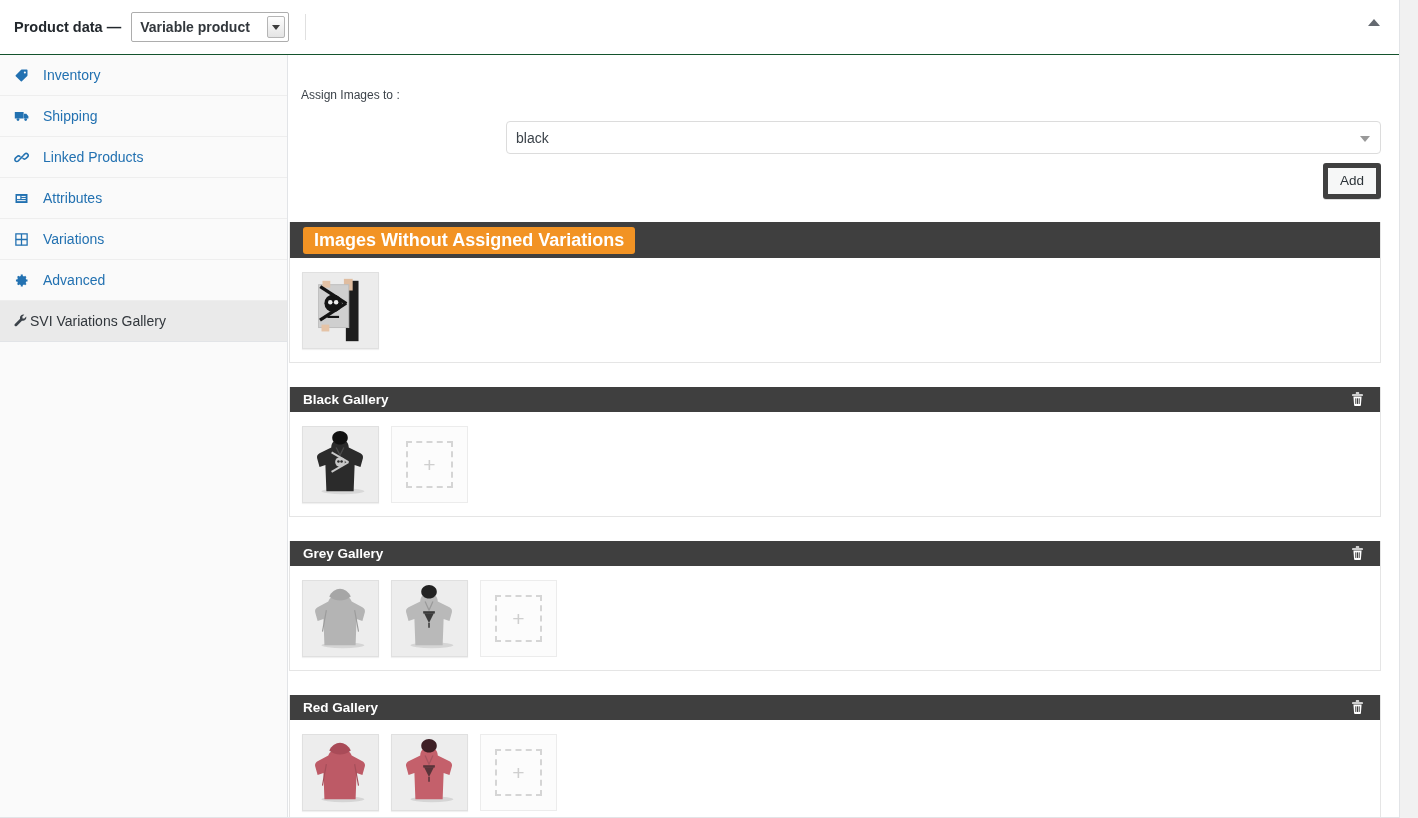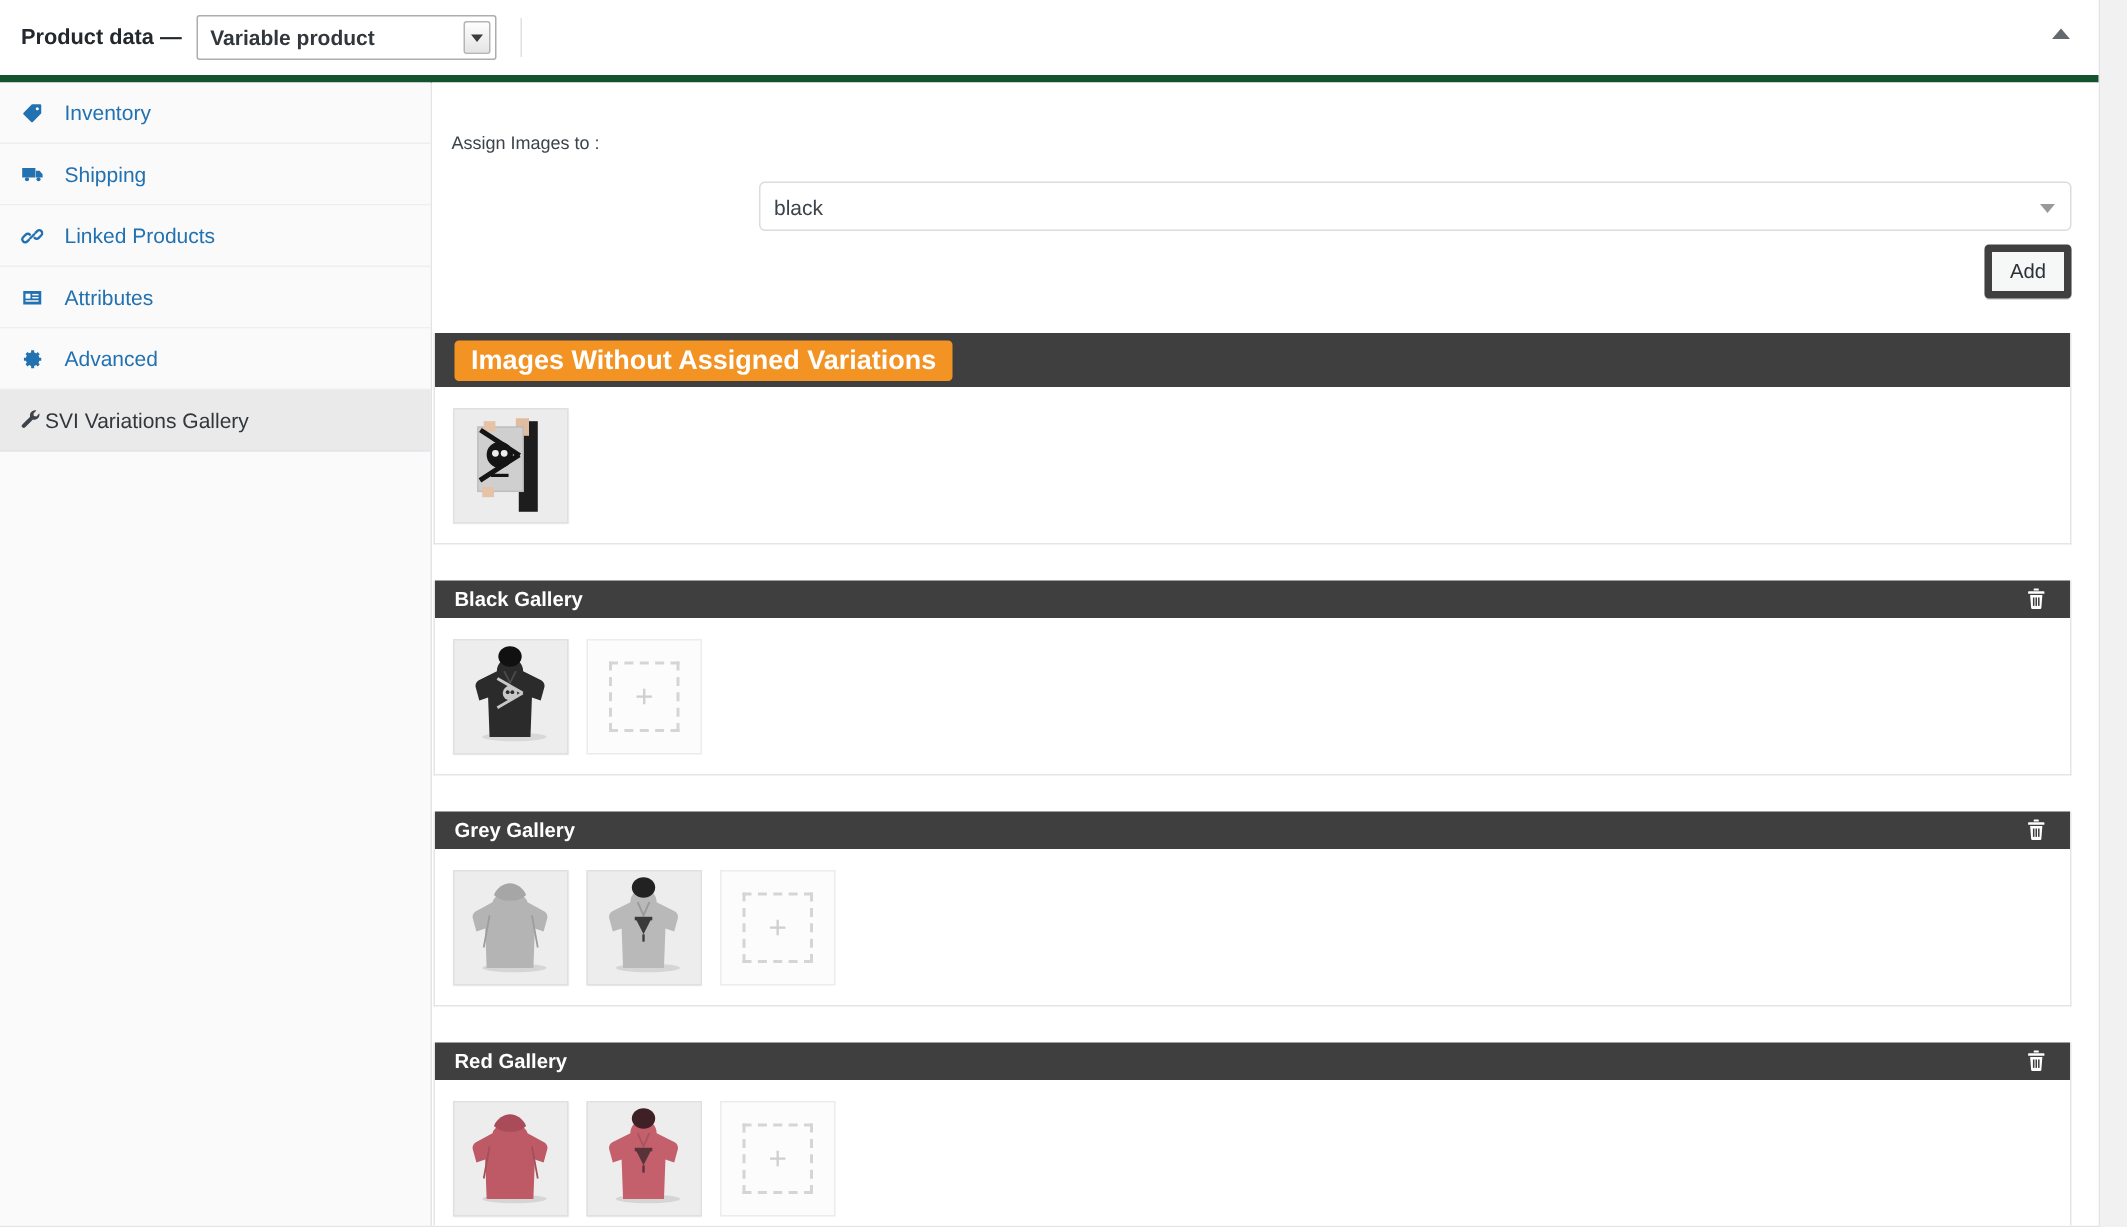--- a/index.html
+++ b/index.html
@@ -19,36 +19,36 @@
     background: #ffffff;
     border: 1px solid #e2e4e7;
     border-left: none;
     border-top: none;
   }
 
   
   .panel-header {
     position: relative;
     height: 55px;
-    border-bottom: 5px solid #14532d;
+    border-bottom: 1px solid #14532d;
     background: #fff;
     display: flex;
     align-items: center;
     padding: 0 12px 0 14px;
   }
   .panel-title {
     font-size: 14.5px;
     font-weight: bold;
     color: #23282d;
     margin-right: 10px;
     white-space: nowrap;
   }
   .type-select {
     position: relative;
-    width: 200px;
+    width: 158px;
     height: 30px;
     background: #fff;
     border: 1px solid #adadad;
     border-radius: 2px;
     display: flex;
     align-items: center;
     padding: 0 28px 0 8px;
     font-size: 14px;
     color: #32373c;
     font-weight: bold;
@@ -323,20 +323,29 @@
             <path d="M2 4h16v12H2z" fill="currentColor"></path>
             <rect x="4" y="6.4" width="4.4" height="4.4" fill="#fafafa"></rect>
             <rect x="10" y="6.6" width="5.6" height="1.3" fill="#fafafa"></rect>
             <rect x="10" y="9.3" width="5.6" height="1.3" fill="#fafafa"></rect>
             <rect x="4" y="12.2" width="11.6" height="1.3" fill="#fafafa"></rect>
           </svg>
         </span>
         <span class="side-label">Attributes</span>
       </div>
 
+      <div class="side-item">
+        <span class="side-ico">
+          <svg viewBox="0 0 20 20" width="15" height="15" fill="none" stroke="currentColor" stroke-width="1.7">
+            <rect x="2.5" y="2.5" width="15" height="15"></rect>
+            <path d="M10 2.5v15M2.5 10h15"></path>
+          </svg>
+        </span>
+        <span class="side-label">Variations</span>
+      </div>
 
       <div class="side-item">
         <span class="side-ico">
           <svg viewBox="0 0 20 20" width="15" height="15" fill="currentColor">
             <path d="M10 6.6a3.4 3.4 0 1 0 0 6.8 3.4 3.4 0 0 0 0-6.8zm0 5.1a1.7 1.7 0 1 1 0-3.4 1.7 1.7 0 0 1 0 3.4z"></path>
             <path d="M18 8.6h-1.7a6.6 6.6 0 0 0-.8-1.9l1.2-1.2-1.9-1.9-1.2 1.2a6.6 6.6 0 0 0-1.9-.8V2h-2.7v1.9a6.6 6.6 0 0 0-1.9.8L5.9 3.5 4 5.4l1.2 1.3a6.6 6.6 0 0 0-.8 1.9H2.6v2.7h1.8a6.6 6.6 0 0 0 .8 1.9L4 14.5l1.9 1.9 1.2-1.2a6.6 6.6 0 0 0 1.9.8V18h2.7v-2a6.6 6.6 0 0 0 1.9-.8l1.2 1.2 1.9-1.9-1.2-1.2a6.6 6.6 0 0 0 .8-1.9H18z"></path>
           </svg>
         </span>
         <span class="side-label">Advanced</span>
       </div>

